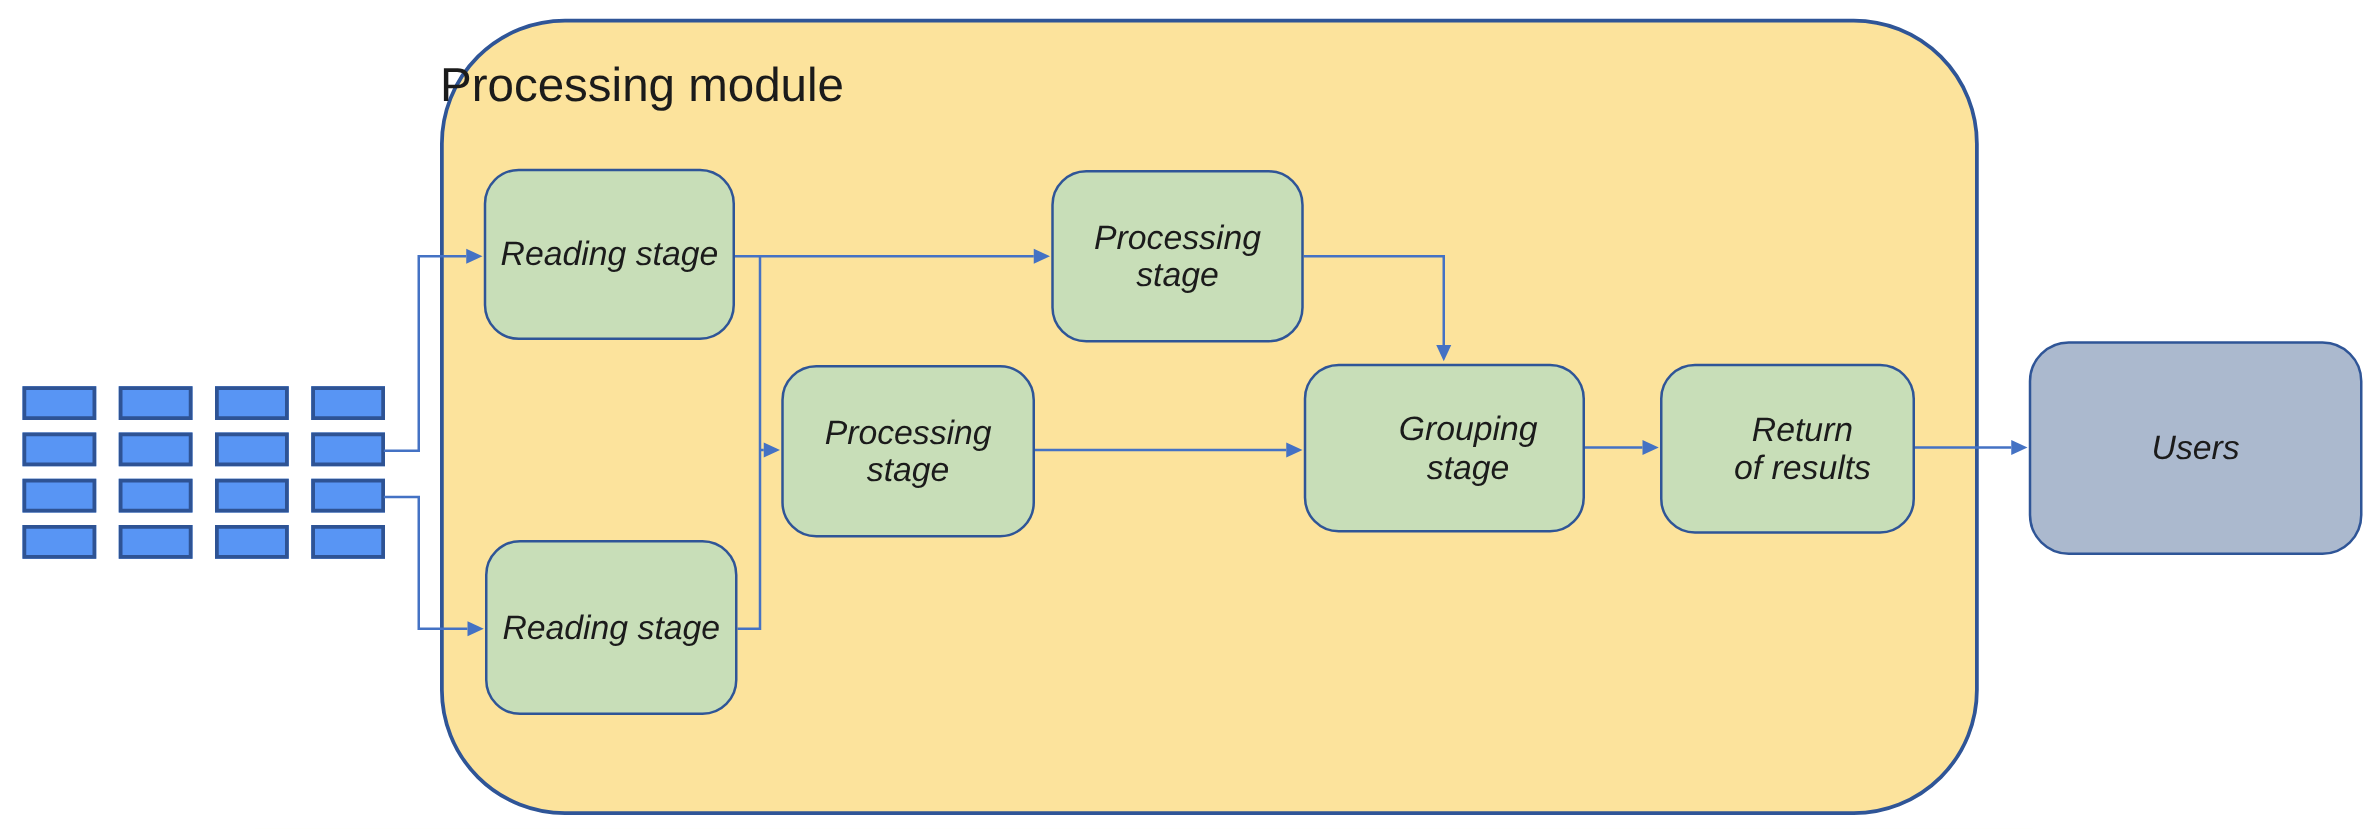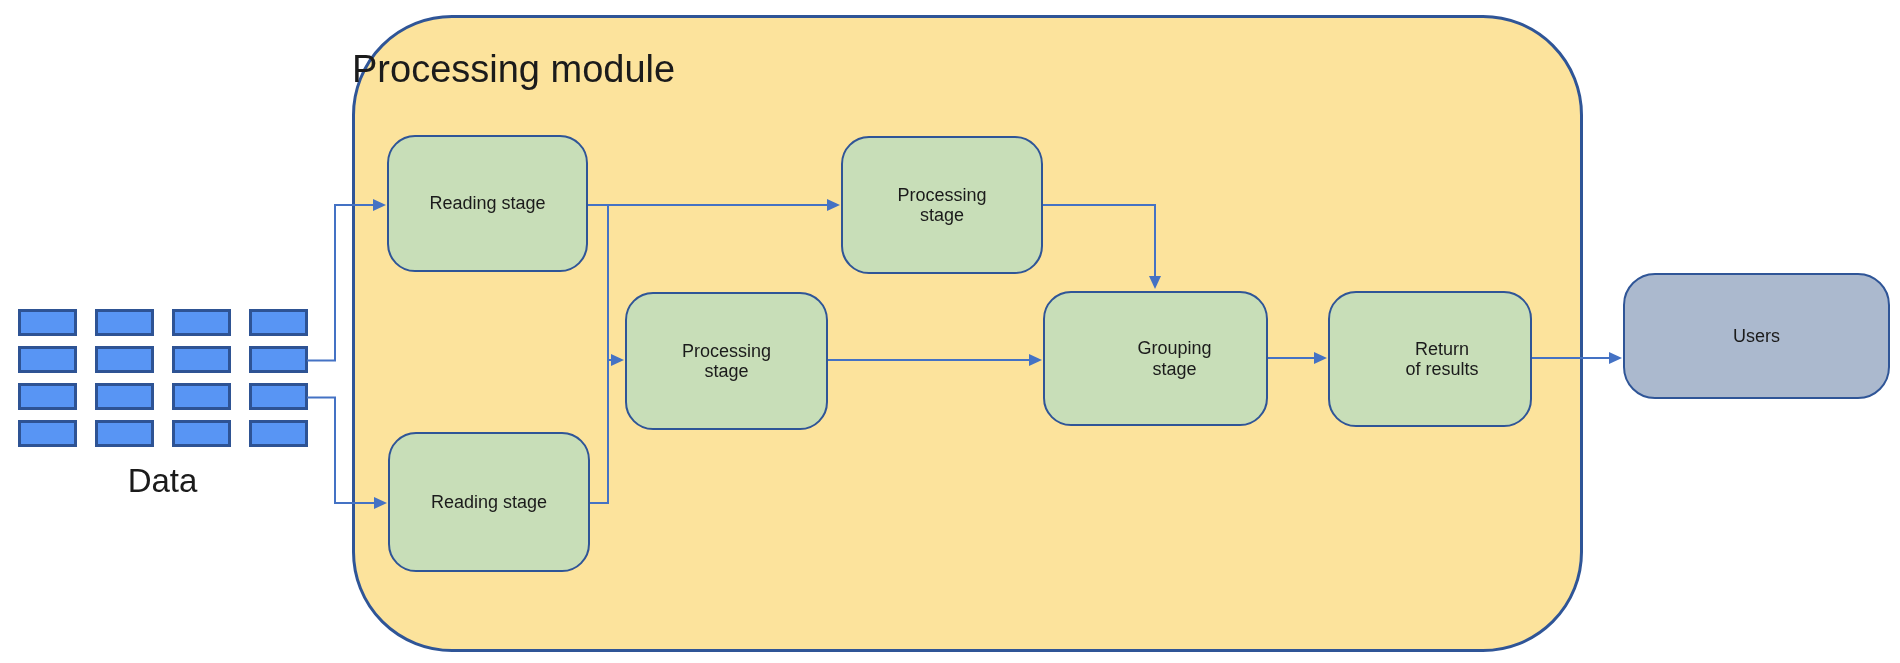--- a/index.html
+++ b/index.html
@@ -32,31 +32,32 @@
 
   
   .node{
     position:absolute;
     box-sizing:border-box;
     border:2.5px solid var(--node-border,#2F5597);
     border-radius:28px;
     background:var(--node-fill,#C8DEB8);
     display:flex;align-items:center;justify-content:center;
     text-align:center;
-    font-size:18px;line-height:1.12;
+    font-size:27px;line-height:1.12;
     white-space:pre-line;
+    font-style:italic;
   }
   .node.reading-top    {left:387px; top:135px; width:201px; height:137px;}
   .node.reading-bottom {left:388px; top:432px; width:202px; height:140px;}
   .node.processing-mid {left:625px; top:292px; width:203px; height:138px;}
   .node.processing-top {left:841px; top:136px; width:202px; height:138px;}
   .node.grouping       {left:1043px;top:291px; width:225px; height:135px;padding-left:38px;}
   .node.return-results {left:1328px;top:291px; width:204px; height:136px;padding-left:24px;}
   .node.users{
-    left:1623px;top:273px;width:267px;height:126px;
+    left:1623px;top:273px;width:267px;height:171px;
     background:var(--users-fill,#ABB9CE);
     border-radius:32px;
   }
 
   
   .data-grid{
     position:absolute;left:18px;top:309px;
     display:grid;
     gap:10px 18px;
   }
@@ -107,21 +108,20 @@
       <div class="data-block"></div>
       <div class="data-block"></div>
       <div class="data-block"></div>
       <div class="data-block"></div>
       <div class="data-block"></div>
       <div class="data-block"></div>
       <div class="data-block"></div>
       <div class="data-block"></div>
       <div class="data-block"></div>
     </div>
-  <div class="data-label">Data</div>
 
   <svg class="connectors" viewBox="0 0 1900 663" xmlns="http://www.w3.org/2000/svg">
     <g>
       <path d="M307,360.5 H335 V205 H373"></path>
       <polygon points="373,199 373,211 386,205"></polygon>
     </g>
     <g>
       <path d="M307,397.5 H335 V503 H374"></path>
       <polygon points="374,497 374,509 387,503"></polygon>
     </g>

